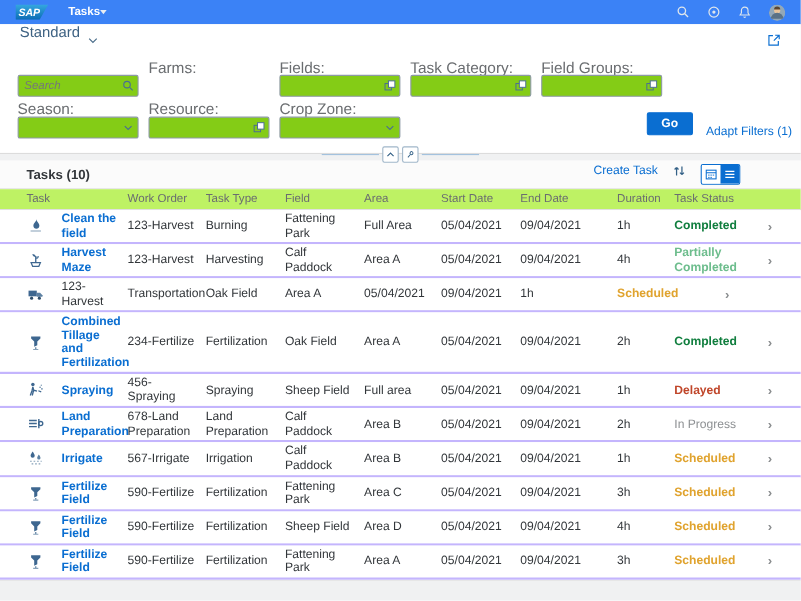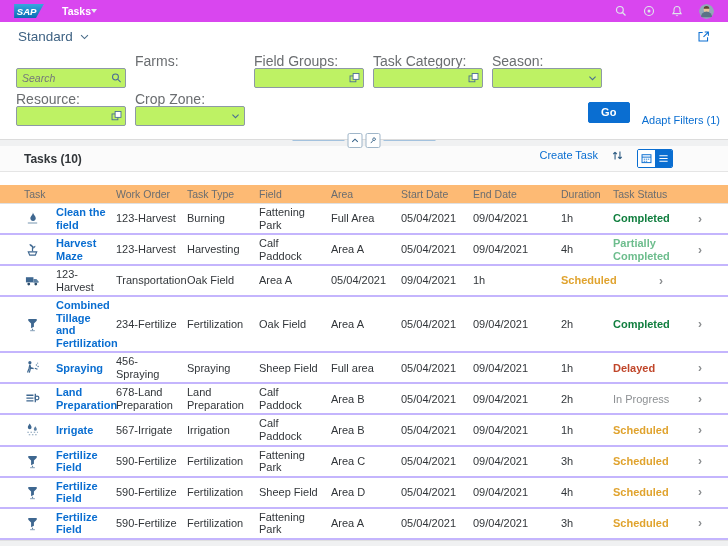--- a/index.html
+++ b/index.html
@@ -4,38 +4,38 @@
 <style>
   html,body{margin:0;padding:0;}
   body{
     width:728px;height:546px;overflow:hidden;
     background:#f0f1f2;
     font-family:"Liberation Sans","DejaVu Sans",sans-serif;
     -webkit-font-smoothing:antialiased;
     color:#32363a;
   }
   
-  .shellbar{height:22px;background:#d946ef;display:flex;align-items:center;padding:0 14px;}
+  .shellbar{height:22px;background:#3b82f6;display:flex;align-items:center;padding:0 14px;}
   .sap-logo{flex:0 0 auto;margin-right:18px;display:flex;align-items:center;cursor:pointer;}
   .shell-menu{display:flex;align-items:center;gap:0;color:#fff;font-size:10.5px;font-weight:700;cursor:pointer;}
   .shell-caret{width:0;height:0;border-left:3.5px solid transparent;border-right:3.5px solid transparent;border-top:4px solid #e8edf2;}
   .shell-right{margin-left:auto;display:flex;align-items:center;gap:16px;}
   .shell-icon{display:flex;align-items:center;cursor:pointer;}
   .avatar{width:15px;height:15px;border-radius:50%;overflow:hidden;display:block;cursor:pointer;}
   
-  .variant-row{height:28px;background:#fff;display:flex;align-items:center;padding:0 18px;}
+  .variant-row{height:28px;background:#fff;display:flex;padding:0 18px;}
   .variant-title{font-size:13.5px;color:#3e6283;cursor:pointer;}
   .variant-caret{margin-left:6px;display:flex;align-items:center;cursor:pointer;}
   .share-btn{margin-left:auto;display:flex;align-items:center;cursor:pointer;}
   
   .filterbar{background:#fff;padding:5px 16px 13px;position:relative;border-bottom:1px solid #dcdcdc;}
   .filter-grid{display:grid;grid-template-columns:repeat(5,110px);column-gap:9px;row-gap:5px;}
   .filter-item{display:flex;flex-direction:column;}
   .filter-label{font-size:14px;color:#6a6d70;height:13px;line-height:13px;white-space:nowrap;}
-  .control{position:relative;height:18px;border:1px solid #8d99a5;border-radius:2px;background:#bef264;
+  .control{position:relative;height:18px;border:1px solid #8d99a5;border-radius:2px;background:#84cc16;
            display:flex;align-items:center;font-size:10.5px;color:#32363a;cursor:text;justify-content:center;}
   .control input{border:none;outline:none;background:transparent;width:100%;height:100%;
                  font-family:inherit;font-size:10.5px;color:#32363a;padding:0 18px 0 5px;}
   .control input::placeholder{font-style:italic;color:#74777a;}
   .control .val{padding:0 18px 0 5px;white-space:nowrap;overflow:hidden;}
   .ctl-icon{position:absolute;right:3px;top:50%;transform:translateY(-50%);display:flex;cursor:pointer;}
   .filter-actions{position:absolute;right:8px;bottom:13px;display:flex;align-items:center;gap:12px;}
   .go-btn{min-width:28px;height:19px;background:#0a6ed1;border:1px solid #0a6ed1;border-radius:2px;
           color:#fff;font-size:11px;font-weight:700;display:flex;align-items:center;justify-content:center;
           padding:0 6px;cursor:pointer;}
@@ -51,21 +51,21 @@
                  display:flex;align-items:center;padding:0 24px;}
   .table-title{font-size:12px;font-weight:700;color:#32363a;}
   .toolbar-right{margin-left:auto;display:flex;align-items:flex-start;gap:13px;margin-right:31px;}
   .create-link{color:#0a6ed1;font-size:11px;cursor:pointer;white-space:nowrap;}
   .sort-btn{display:flex;align-items:center;cursor:pointer;}
   .seg-ctl{display:flex;border:1px solid #0a6ed1;border-radius:2px;overflow:hidden;}
   .seg-btn{width:17px;height:17px;display:flex;align-items:center;justify-content:center;background:#fff;cursor:pointer;}
   .seg-btn.selected{background:#0a6ed1;}
   .tgrid{display:grid;grid-template-columns:40px 60px 71px 72px 72px 70px 72px 88px 52px 76px 1fr;
          align-items:center;padding-left:16px;}
-  .col-header{height:18px;font-size:10.5px;color:#6a6d70;border-bottom:1px solid #e0e0e0;background:#fdba74;margin-top:13px;}
+  .col-header{height:18px;font-size:10.5px;color:#6a6d70;border-bottom:1px solid #e0e0e0;background:#bef264;}
   .col-header .hc{padding-right:8px;white-space:nowrap;}
   .hc-task{grid-column:1/3;padding-left:8px;}
   .trow{min-height:24px;border-bottom:2px solid #c4b5fd;font-size:11px;background:#fff;
         padding-top:2px;padding-bottom:2px;cursor:pointer;}
   .cell{padding-right:8px;line-height:1.14;}
   .icon-cell{justify-self:start;padding-left:9px;display:flex;align-items:center;}
   .task-link{color:#0a6ed1;font-weight:700;line-height:1.14;}
   .chev-cell{justify-self:end;padding-right:26px;color:#8a8d8f;font-size:12px;font-weight:700;}
   .status-positive{color:#107e3e;font-weight:700;}
   .status-partial{color:#6dbd8d;font-weight:600;}
@@ -150,33 +150,45 @@
               <circle cx="6.5" cy="6.5" r="4.3" fill="none" stroke="#4a6d94" stroke-width="1.5"></circle>
               <path d="M10 10l4 4" stroke="#4a6d94" stroke-width="1.5"></path>
             </svg>
         </span>
       </span>
     </div>
     <div class="filter-item">
       <span class="filter-label">Farms:</span>
     </div>
     <div class="filter-item">
-      <span class="filter-label">Field Groups:</span>
+      <span class="filter-label">Fields:</span>
       <span class="control">
         <span class="val"></span>
         <span class="ctl-icon">
           <svg width="11" height="11" viewBox="0 0 16 16">
               <rect x="1.5" y="5" width="8.5" height="8.5" fill="none" stroke="#4a6d94" stroke-width="1.3"></rect>
               <rect x="6" y="1.5" width="8.5" height="8.5" fill="#fff" stroke="#4a6d94" stroke-width="1.3"></rect>
             </svg>
         </span>
       </span>
     </div>
     <div class="filter-item">
       <span class="filter-label">Task Category:</span>
+      <span class="control">
+        <span class="val"></span>
+        <span class="ctl-icon">
+          <svg width="11" height="11" viewBox="0 0 16 16">
+              <rect x="1.5" y="5" width="8.5" height="8.5" fill="none" stroke="#4a6d94" stroke-width="1.3"></rect>
+              <rect x="6" y="1.5" width="8.5" height="8.5" fill="#fff" stroke="#4a6d94" stroke-width="1.3"></rect>
+            </svg>
+        </span>
+      </span>
+    </div>
+    <div class="filter-item">
+      <span class="filter-label">Field Groups:</span>
       <span class="control">
         <span class="val"></span>
         <span class="ctl-icon">
           <svg width="11" height="11" viewBox="0 0 16 16">
               <rect x="1.5" y="5" width="8.5" height="8.5" fill="none" stroke="#4a6d94" stroke-width="1.3"></rect>
               <rect x="6" y="1.5" width="8.5" height="8.5" fill="#fff" stroke="#4a6d94" stroke-width="1.3"></rect>
             </svg>
         </span>
       </span>
     </div>

